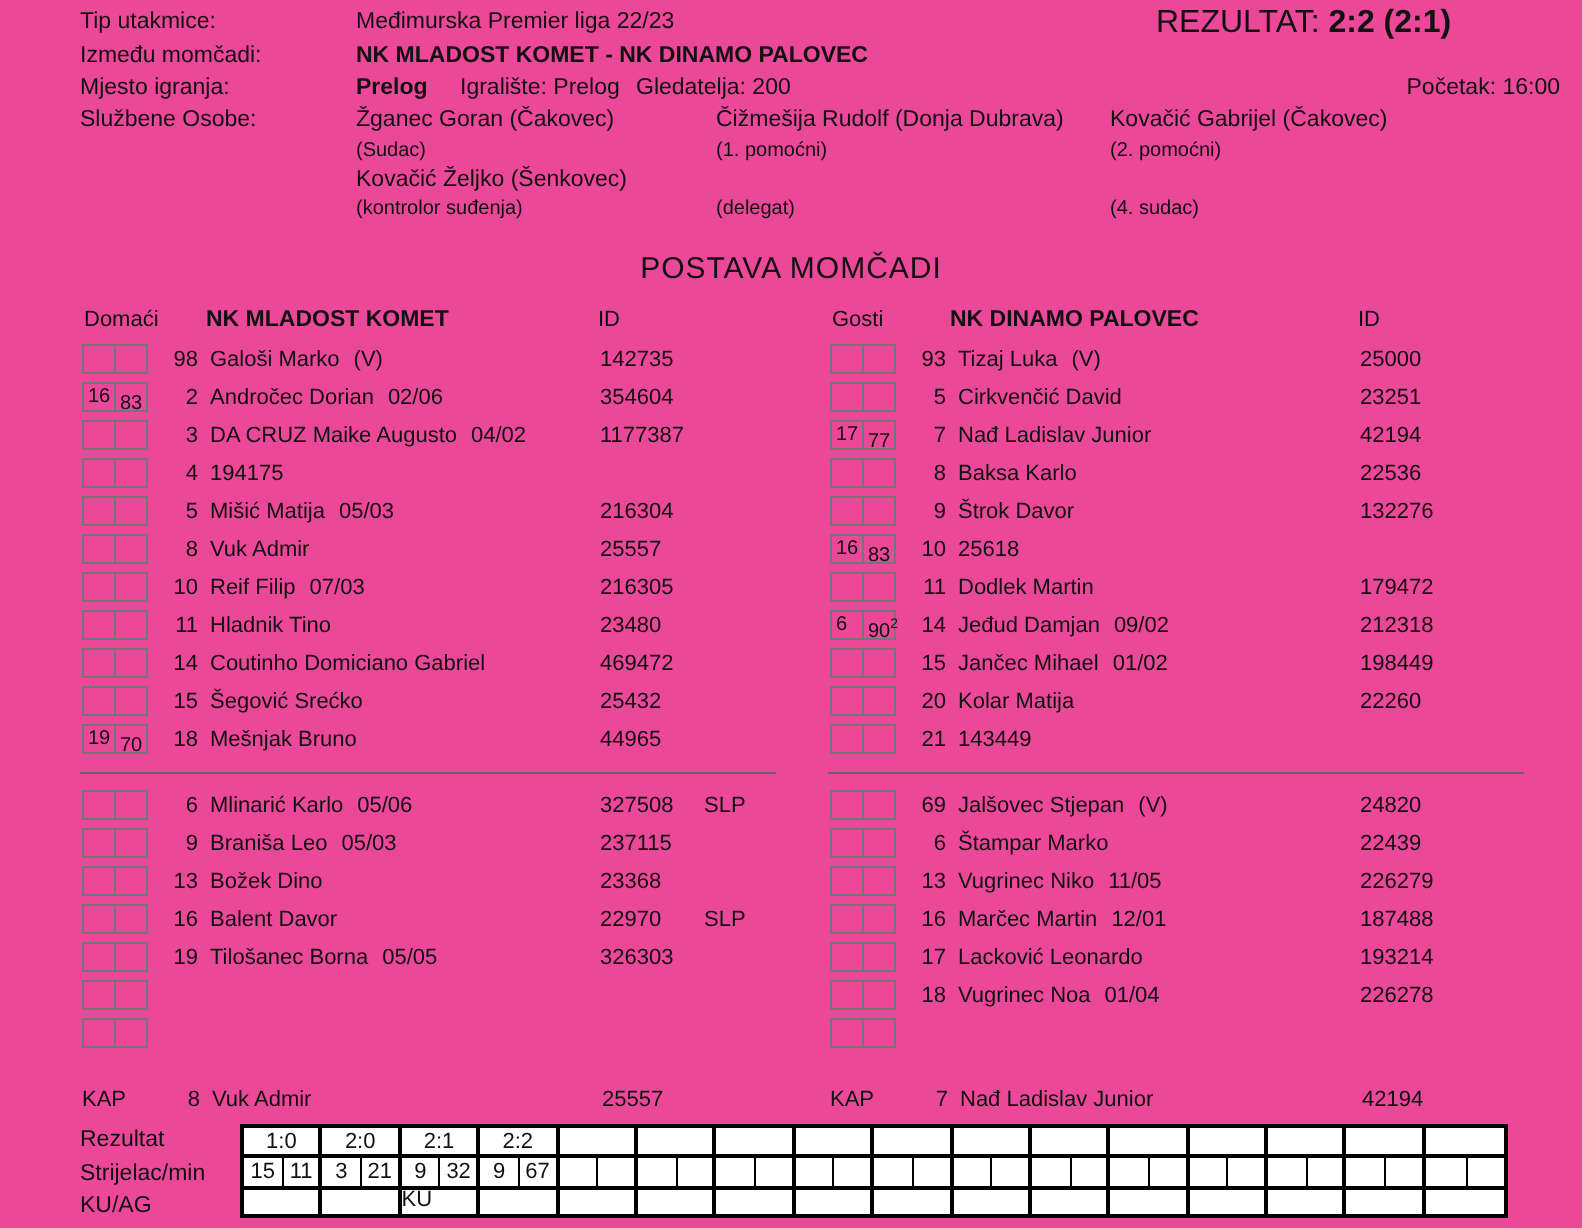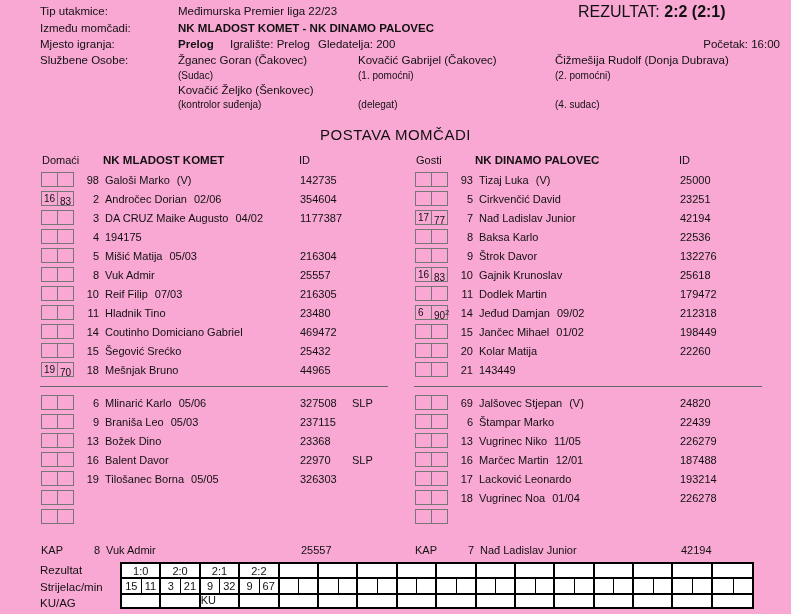--- a/index.html
+++ b/index.html
@@ -1,18 +1,18 @@
 <!DOCTYPE html>
 <html><head>
 <meta charset="utf-8">
 <style>
   *{margin:0;padding:0;box-sizing:border-box}
   html,body{background:#fff}
   body{font-family:"Liberation Sans",sans-serif;color:#111}
-  .page{position:relative;width:791px;height:614px;background:#f9a8d4;overflow:hidden}
+  .page{position:relative;width:791px;height:614px;background:#ec4899;overflow:hidden}
   .abs{position:absolute;white-space:nowrap}
   .fs11{font-size:11.5px}
   .b{font-weight:bold}
   .big{font-size:16px}
   
   .officials{position:absolute;left:178px;top:54px;display:grid;grid-template-columns:180px 197px auto}
   .officials span{white-space:nowrap}
   .officials .r1{font-size:11.5px;height:16px}
   .officials .r2{font-size:10px;height:14px}
   .officials .r3{font-size:11.5px;height:15px}
@@ -71,22 +71,22 @@
 
   <span class="abs fs11" style="left:40px;top:38px">Mjesto igranja:</span>
   <span class="abs fs11 b" style="left:178px;top:38px">Prelog</span>
   <span class="abs fs11" style="left:230px;top:38px">Igralište: Prelog</span>
   <span class="abs fs11" style="left:318px;top:38px">Gledatelja: 200</span>
   <span class="abs fs11" style="right:11px;top:38px">Početak: 16:00</span>
 
   <span class="abs fs11" style="left:40px;top:54px">Službene Osobe:</span>
   <div class="officials">
     <span class="r1">Žganec Goran (Čakovec)</span>
+    <span class="r1">Čižmešija Rudolf (Donja Dubrava)</span>
     <span class="r1">Kovačić Gabrijel (Čakovec)</span>
-    <span class="r1">Čižmešija Rudolf (Donja Dubrava)</span>
     <span class="r2">(Sudac)</span>
     <span class="r2">(1. pomoćni)</span>
     <span class="r2">(2. pomoćni)</span>
     <span class="r3">Kovačić Željko (Šenkovec)</span>
     <span class="r3"></span>
     <span class="r3"></span>
     <span class="r4">(kontrolor suđenja)</span>
     <span class="r4">(delegat)</span>
     <span class="r4">(4. sudac)</span>
   </div>
@@ -348,21 +348,20 @@
           <span class="pname"><span>Štrok Davor</span><span class="tag"></span></span>
           <span class="pid">132276</span>
           <span class="slp"></span>
         </div>
 
         <div class="prow">
           <span class="bx">16</span>
           <span class="bx"><span>83</span><sup></sup></span>
           <span class="num">10</span>
           <span class="gap6"></span>
-          <span class="pname"><span>Gajnik Krunoslav</span><span class="tag"></span></span>
           <span class="pid">25618</span>
           <span class="slp"></span>
         </div>
 
         <div class="prow">
           <span class="bx"></span>
           <span class="bx"><span></span><sup></sup></span>
           <span class="num">11</span>
           <span class="gap6"></span>
           <span class="pname"><span>Dodlek Martin</span><span class="tag"></span></span>

